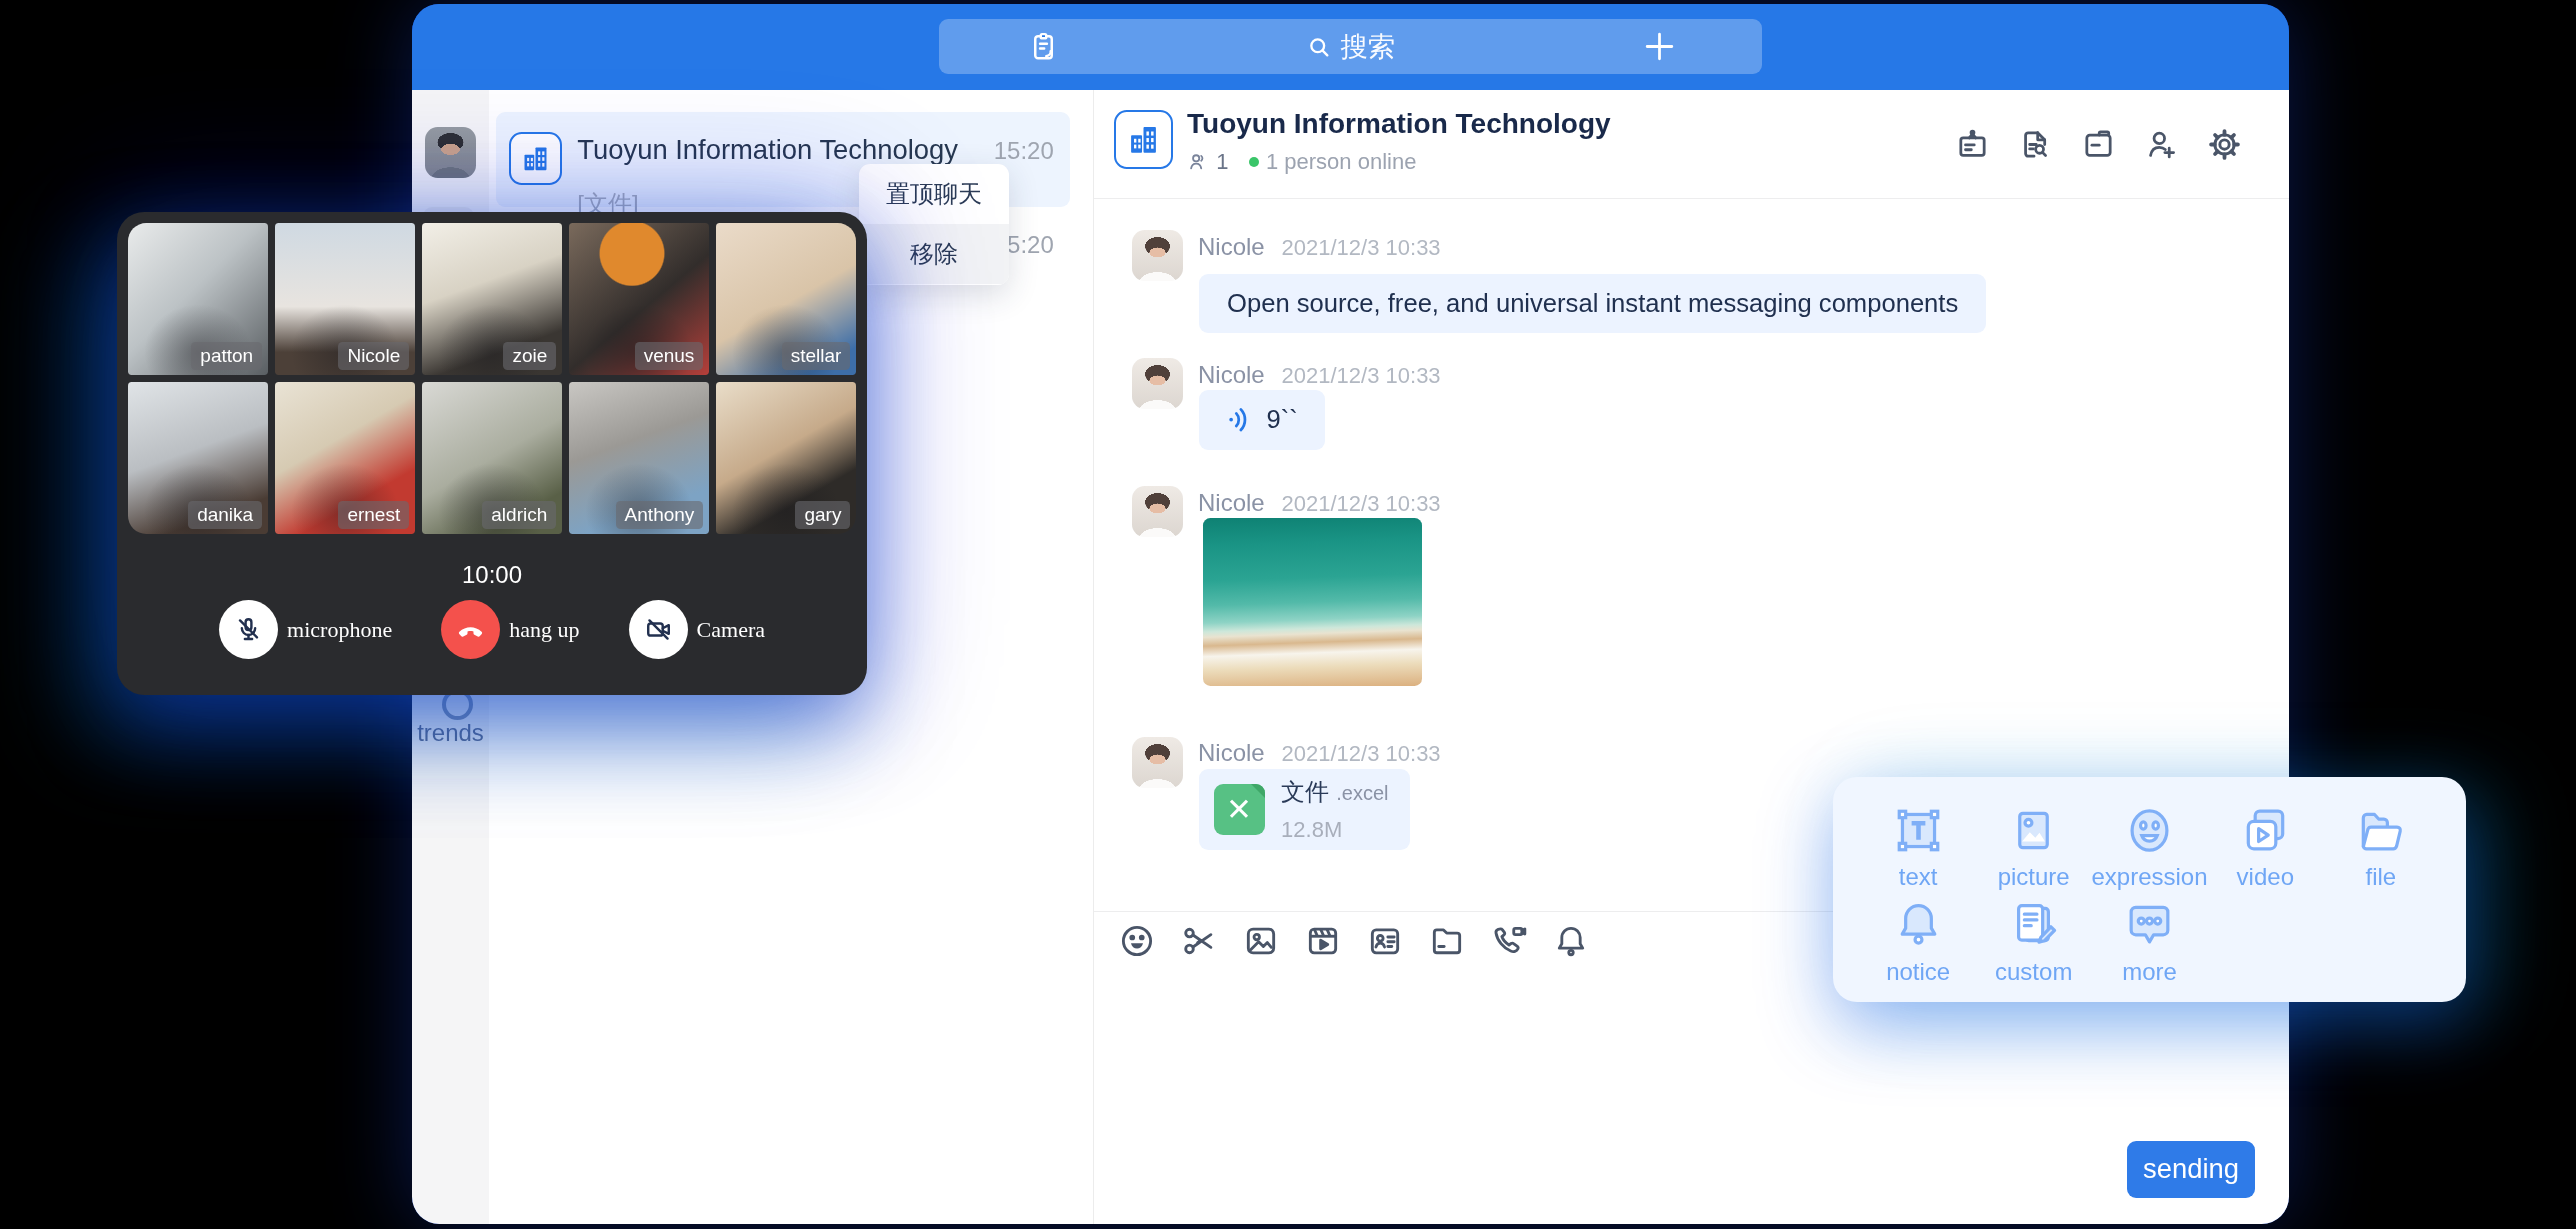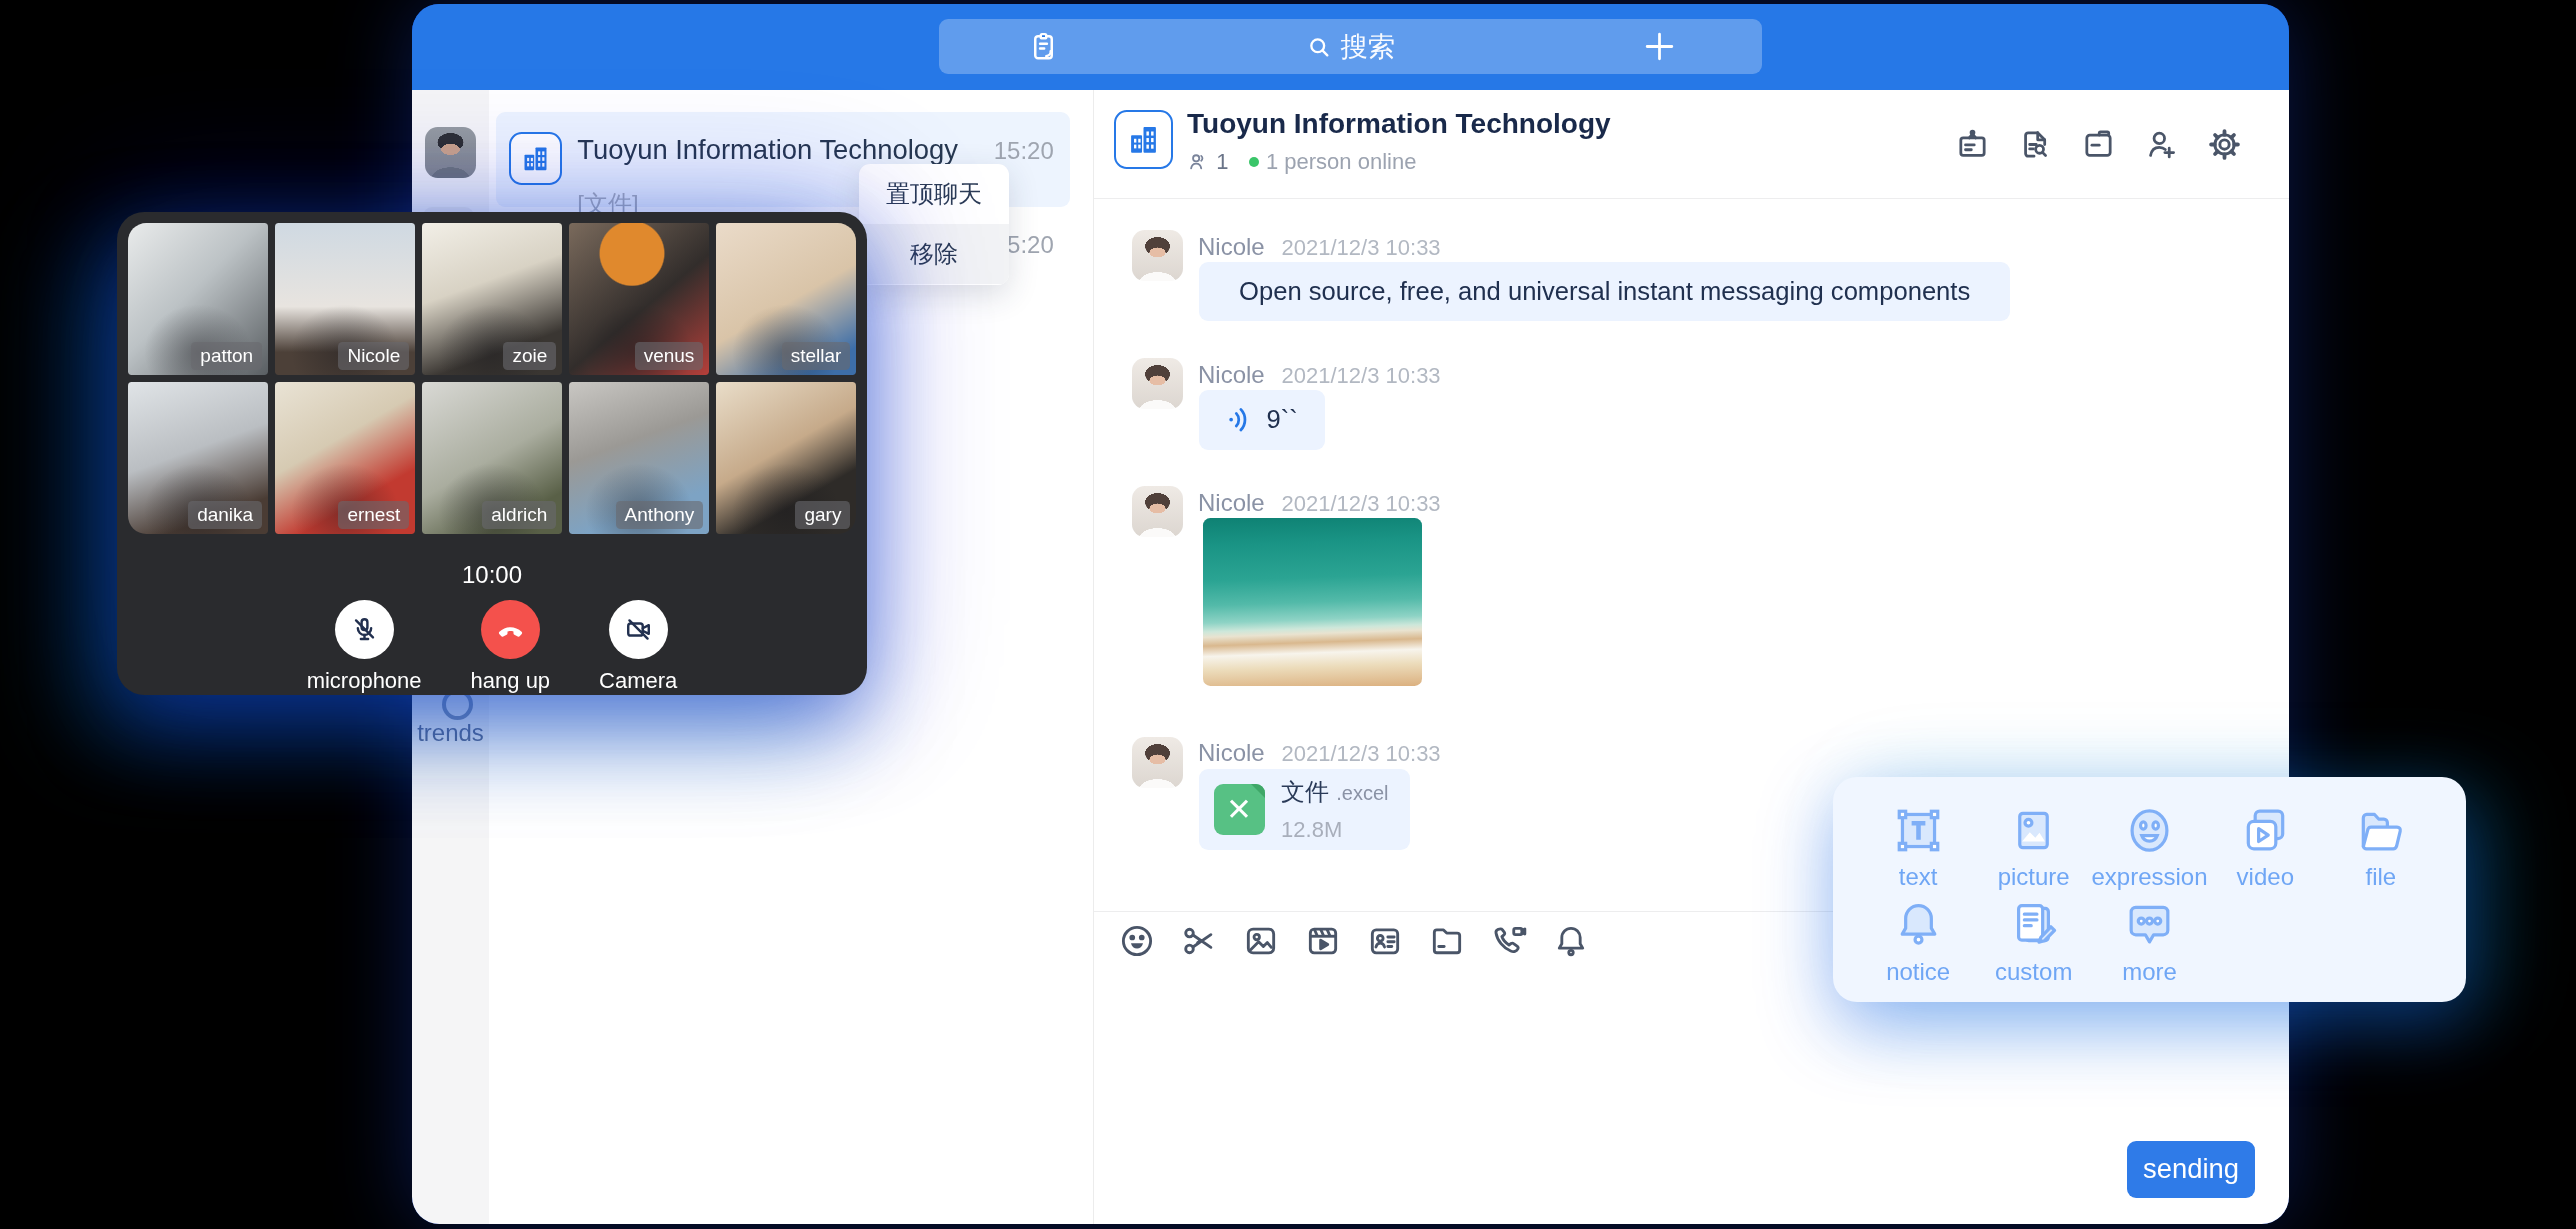--- a/index.html
+++ b/index.html
@@ -106,21 +106,21 @@
   .p-venus   { background:radial-gradient(circle at 45% 20%, #e0892d 0 22%, transparent 23%),
                linear-gradient(140deg,#7a6a5c,#322d2b 55%,#b53f3a); }
   .p-stellar { background:linear-gradient(150deg,#eadbc9,#d9c4a8 52%,#3d6ea8 88%); }
   .p-danika  { background:linear-gradient(160deg,#e0e4e7,#babec2 45%,#4a3c34 82%); }
   .p-ernest  { background:linear-gradient(150deg,#e9e3d5,#d6cab2 40%,#c23a30 72%);padding-left:8px; }
   .p-aldrich { background:linear-gradient(150deg,#d9d9d5,#aaad9f 50%,#596047 82%); }
   .p-anthony { background:linear-gradient(160deg,#c9c7c3,#9b9995 40%,#7da3c4 78%); }
   .p-gary    { background:linear-gradient(150deg,#e9ddc9,#c6aa8a 45%,#2e2b28 72%); }
   .call-timer { left:0; top:349px; width:750px; text-align:center; color:#fff; font-size:24px; }
   .call-controls { left:0; top:388px; width:750px; display:flex; justify-content:center; gap:49px; }
-  .ctl { display:flex; flex-direction:column; align-items:center; gap:9.1px; color:#fff; font-size:22px; }
+  .ctl { display:flex; flex-direction:row; align-items:center; gap:9.1px; color:#fff; font-size:22px;font-family:Liberation Serif, serif; }
   .ctl-circle { width:59px; height:59px; border-radius:50%; background:#fff; display:flex;
                 align-items:center; justify-content:center; color:#22304F; }
   .ctl-circle.red { background:#F4514C; color:#fff; }
 
   
   #actionpanel { left:1833px; top:777px; width:633px; height:225px; border-radius:24px; background:#F0F6FF;
                  z-index:50; box-shadow:0 24px 73px rgba(25,90,235,.42), 31px 7.3px 82px rgba(0,170,190,.22);
                  display:grid; grid-template-columns:repeat(5,1fr); padding:24px 27.4px 14.6px; row-gap:1.8px; }
   .ap-cell { display:flex; flex-direction:column; align-items:center; justify-content:center; gap:5.5px; }
   .ap-label { font-size:24px; color:#6FA6F5; }
@@ -256,21 +256,21 @@
           <path d="M12 2.8v2.6M12 18.6v2.6M2.8 12h2.6M18.6 12h2.6M5.5 5.5l1.8 1.8M16.7 16.7l1.8 1.8M18.5 5.5l-1.8 1.8M7.3 16.7l-1.8 1.8" stroke-width="2.6"></path>
         </svg>
       </div>
     </div>
 
     <div class="abs avatar avatar-nicole" style="left:38px; top:140px; width:51px; height:51px;"></div>
     <div class="abs" style="left:104px; top:143px;">
       <span class="msg-name">Nicole</span>
       <span class="msg-time">2021/12/3 10:33</span>
     </div>
-    <div class="abs bubble" style="left:105px; top:172px; height:59px; padding:0 40px;">
+    <div class="abs bubble" style="left:105px; top:184px; height:59px; padding:0 28px;">
       <span>Open source, free, and universal instant messaging components</span>
     </div>
 
     <div class="abs avatar avatar-nicole" style="left:38px; top:268px; width:51px; height:51px;"></div>
     <div class="abs" style="left:104px; top:271px;">
       <span class="msg-name">Nicole</span>
       <span class="msg-time">2021/12/3 10:33</span>
     </div>
     <div class="abs bubble" style="left:105px; top:300px; height:60px; padding:0 27.4px; gap:12.8px;">
       <svg width="27.4" height="27.4" viewBox="0 0 24 24" fill="none" stroke="#2678E7" stroke-width="2.4" stroke-linecap="round">

